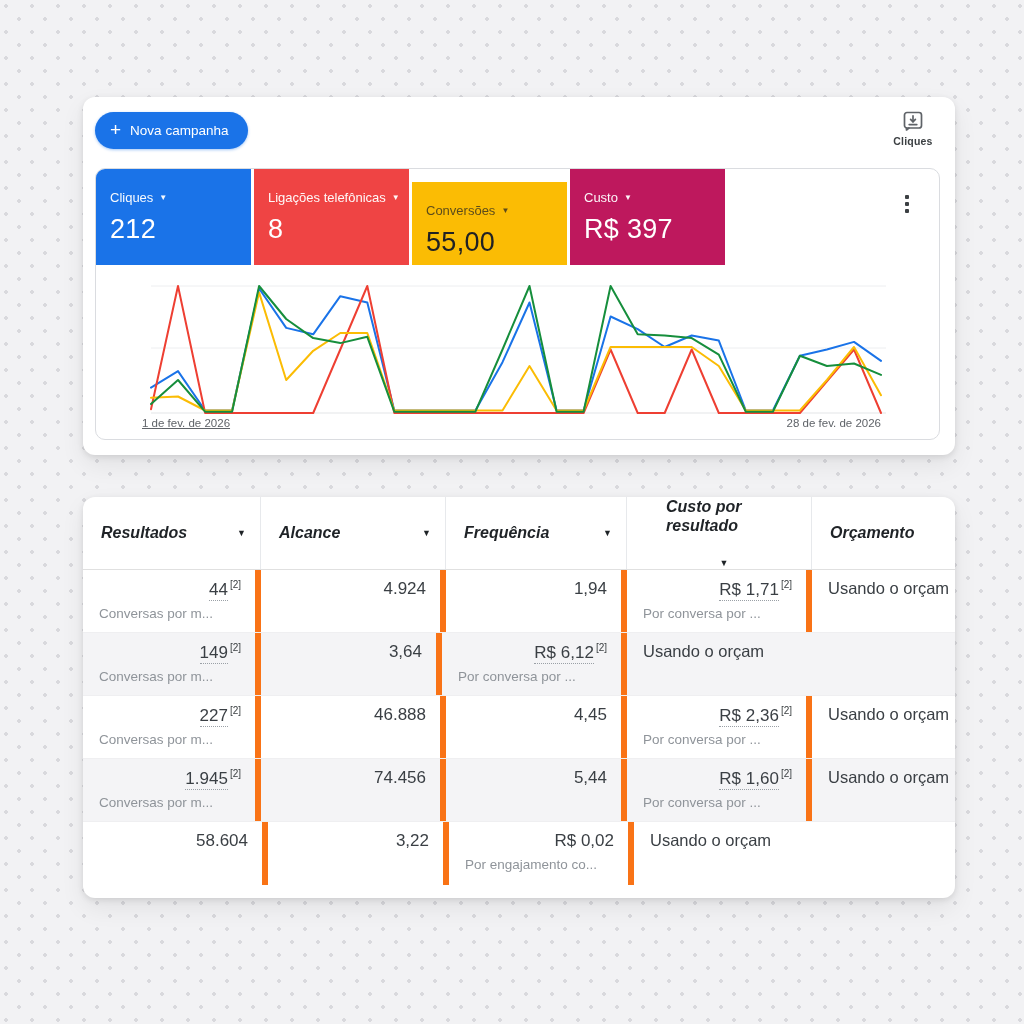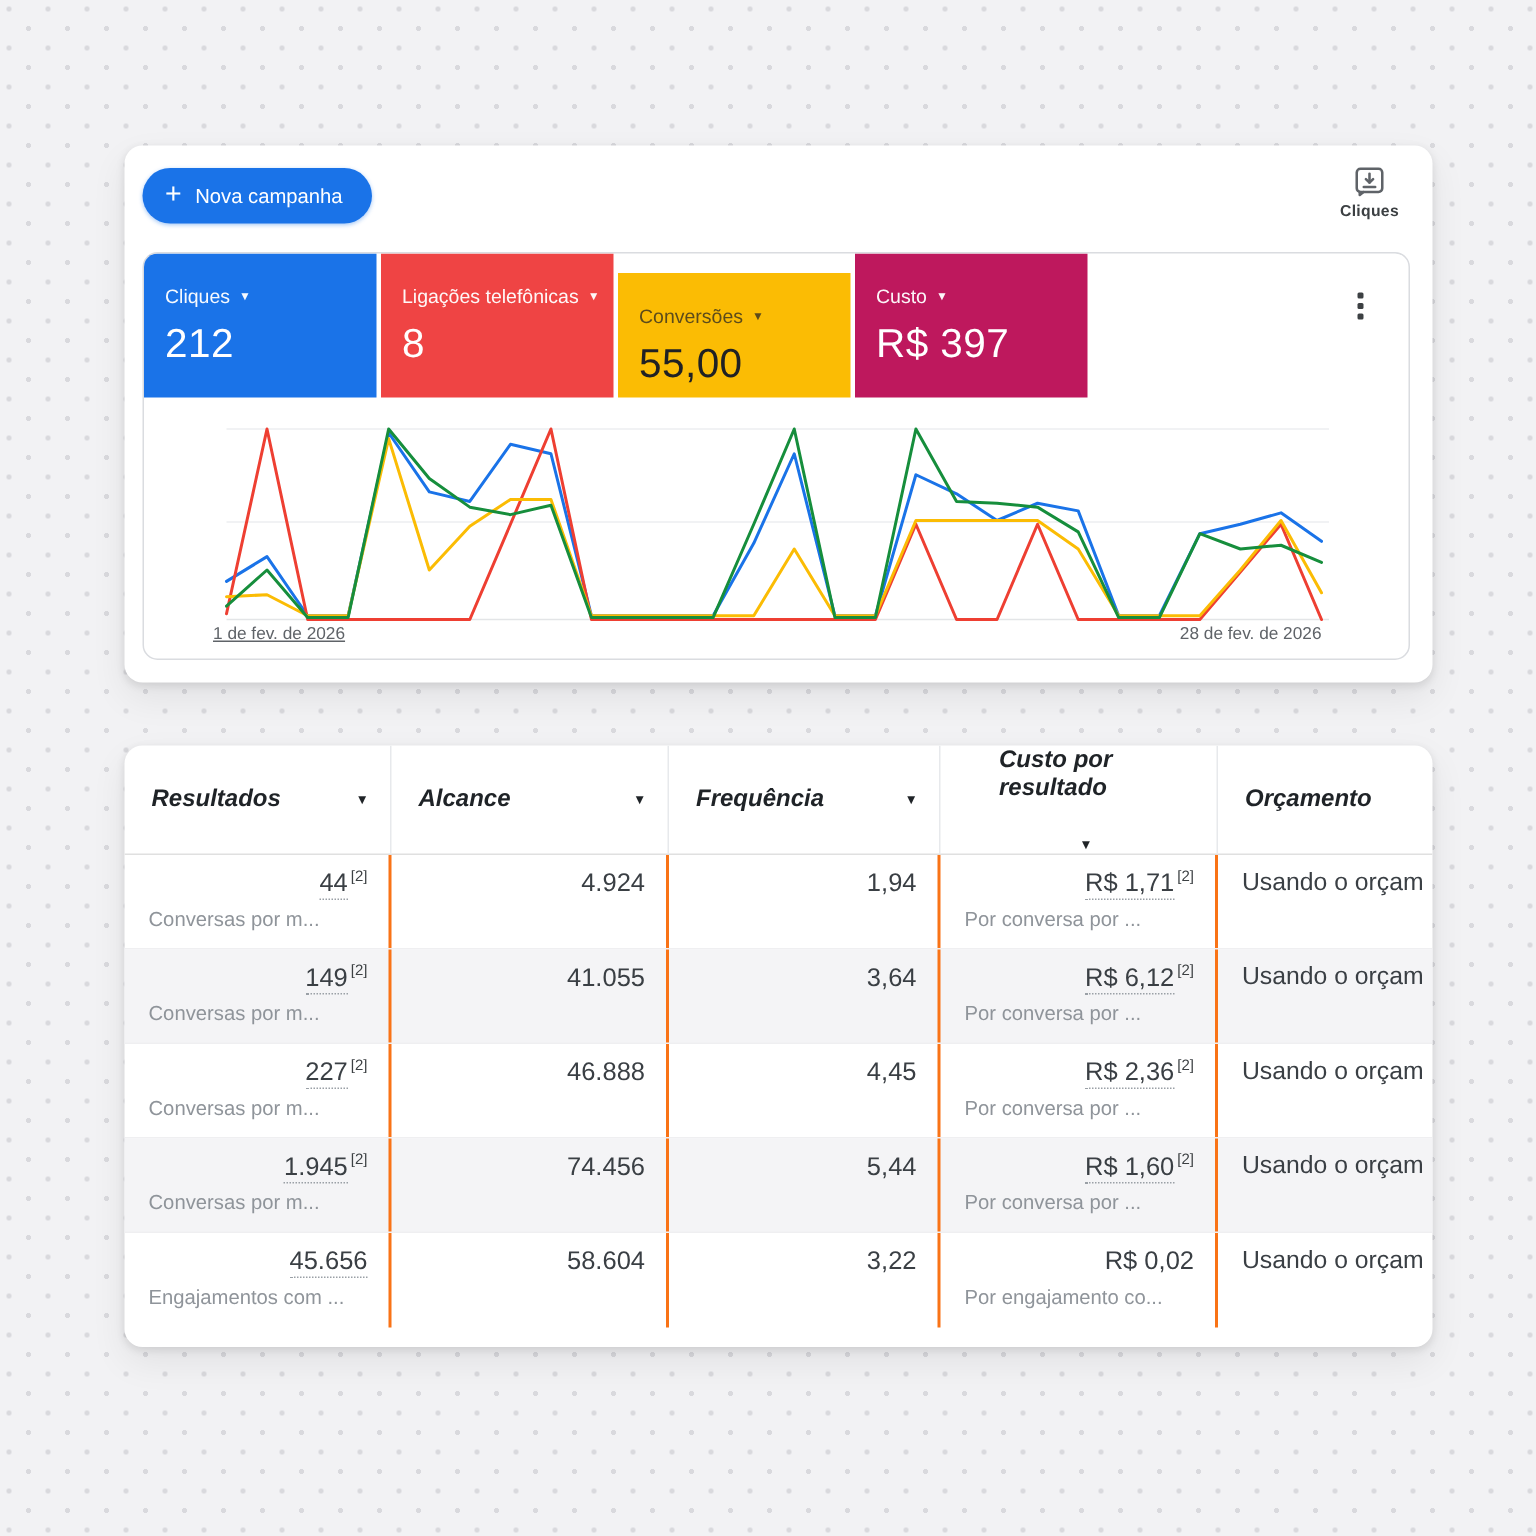--- a/index.html
+++ b/index.html
@@ -62,21 +62,21 @@
     display:flex; align-items:center; justify-content:space-between;
     padding:0 14px 0 18px; border-right:1px solid #e7e9ec;
     font-size:16px; font-weight:700; color:#1f2327; cursor:pointer; line-height:1.2;
   }
   .th:last-child { border-right:none; }
   .sort-caret { font-size:9px; color:#1f2327; margin-left:6px; }
   .c1 { width:178px; } .c2 { width:185px; } .c3 { width:181px; } .c4 { width:185px;flex-direction:column; } .c5 { width:143px; }
   .trow { display:flex; height:63px; border-bottom:1px solid #efeff1; cursor:pointer; }
   .trow.alt { background:#f4f4f6; }
   .trow:last-child { border-bottom:none; }
-  .cell { padding:9px 14px 0 16px; border-right:2px solid #f97316; overflow:hidden; }
+  .cell { padding:9px 14px 0 16px; border-right:6px solid #f97316; overflow:hidden; }
   .cell:last-child { border-right:none; }
   .num { text-align:right; font-size:17px; color:#3a3f44; white-space:nowrap; }
   .dot-u { border-bottom:1px dotted #9aa0a6; padding-bottom:1px; }
   .sup { font-size:10px; color:#3c4043; vertical-align:super; margin-left:2px; }
   .sub { font-size:13.5px; color:#8f949a; margin-top:6px; white-space:nowrap; }
   .cell.numonly { display:flex; justify-content:flex-end; }
   .cell.numonly span { font-size:17px; color:#3a3f44; }
   .cell.c5 span { font-size:16.5px; color:#3a3f44; white-space:nowrap; }
 </style>
 </head>
@@ -195,23 +195,20 @@
       <div class="sub">Por conversa por ...</div>
     </div>
     <div class="cell c5"><span>Usando o orçam</span></div>
   </div>
 
   <div class="trow alt">
     <div class="cell c1">
       <div class="num"><span class="dot-u">149</span><span class="sup">[2]</span></div>
       <div class="sub">Conversas por m...</div>
     </div>
-    <div class="cell c2 numonly">
-        <span>41.055</span>
-      </div>
     <div class="cell c3 numonly">
         <span>3,64</span>
       </div>
     <div class="cell c4">
       <div class="num"><span class="dot-u">R$ 6,12</span><span class="sup">[2]</span></div>
       <div class="sub">Por conversa por ...</div>
     </div>
     <div class="cell c5"><span>Usando o orçam</span></div>
   </div>
 
@@ -245,24 +242,20 @@
         <span>5,44</span>
       </div>
     <div class="cell c4">
       <div class="num"><span class="dot-u">R$ 1,60</span><span class="sup">[2]</span></div>
       <div class="sub">Por conversa por ...</div>
     </div>
     <div class="cell c5"><span>Usando o orçam</span></div>
   </div>
 
   <div class="trow">
-    <div class="cell c1">
-      <div class="num"><span class="dot-u">45.656</span></div>
-      <div class="sub">Engajamentos com ...</div>
-    </div>
     <div class="cell c2 numonly">
         <span>58.604</span>
       </div>
     <div class="cell c3 numonly">
         <span>3,22</span>
       </div>
     <div class="cell c4">
       <div class="num"><span>R$ 0,02</span></div>
       <div class="sub">Por engajamento co...</div>
     </div>

